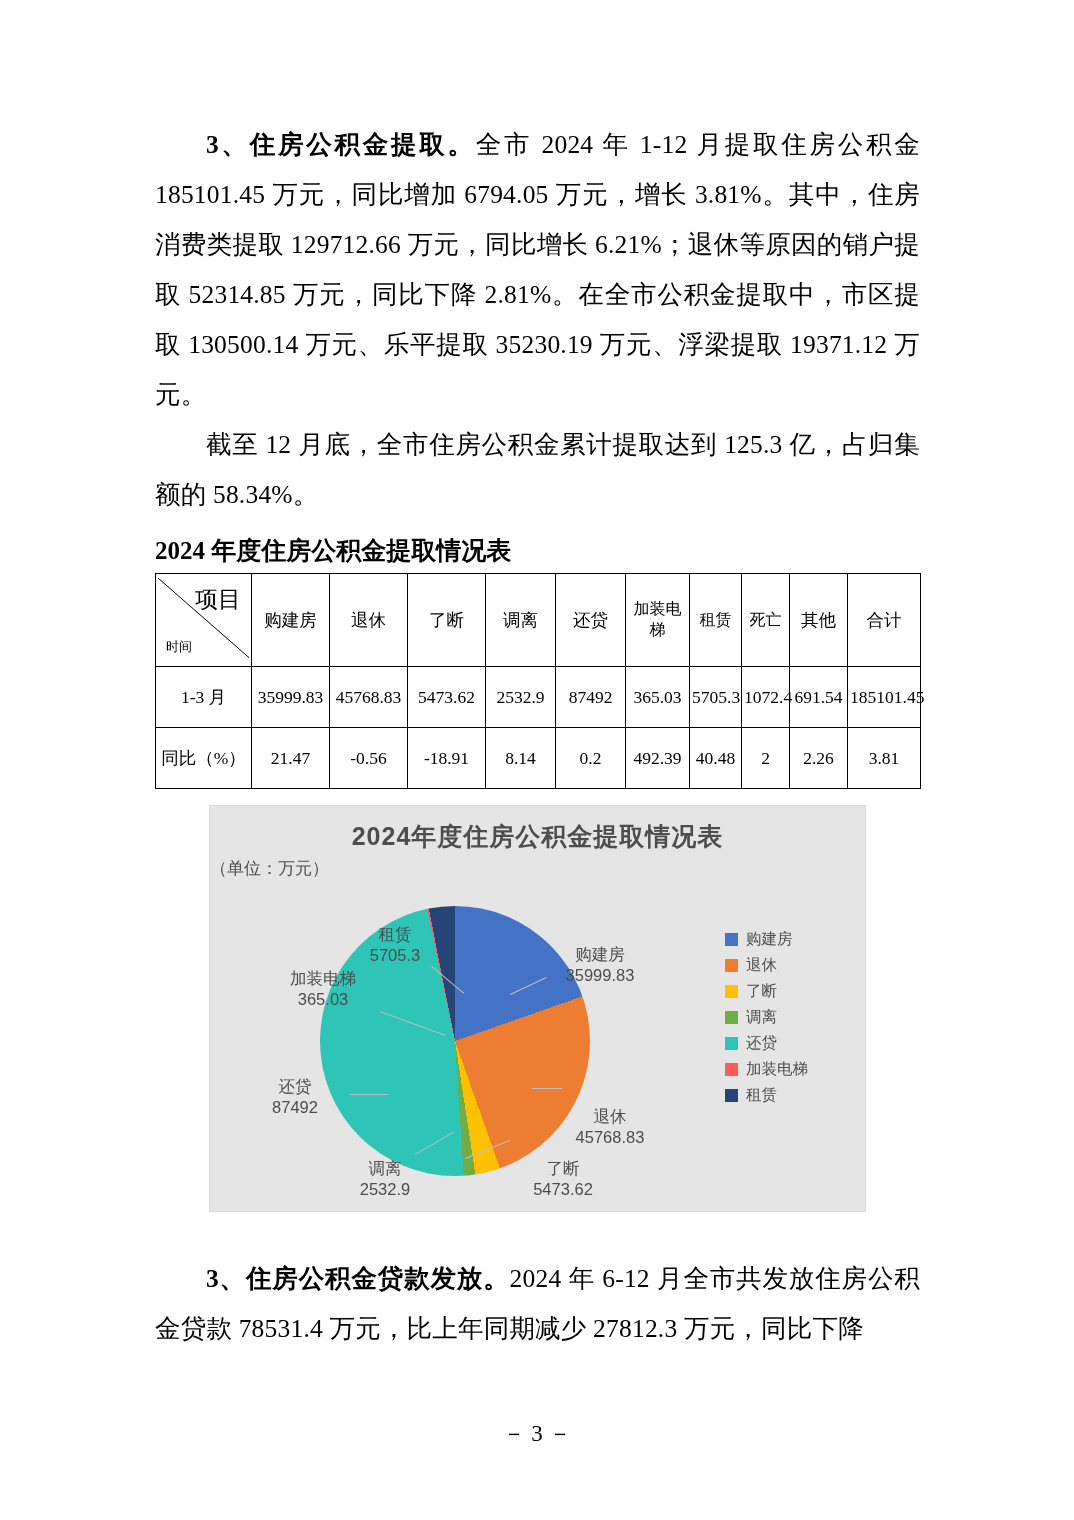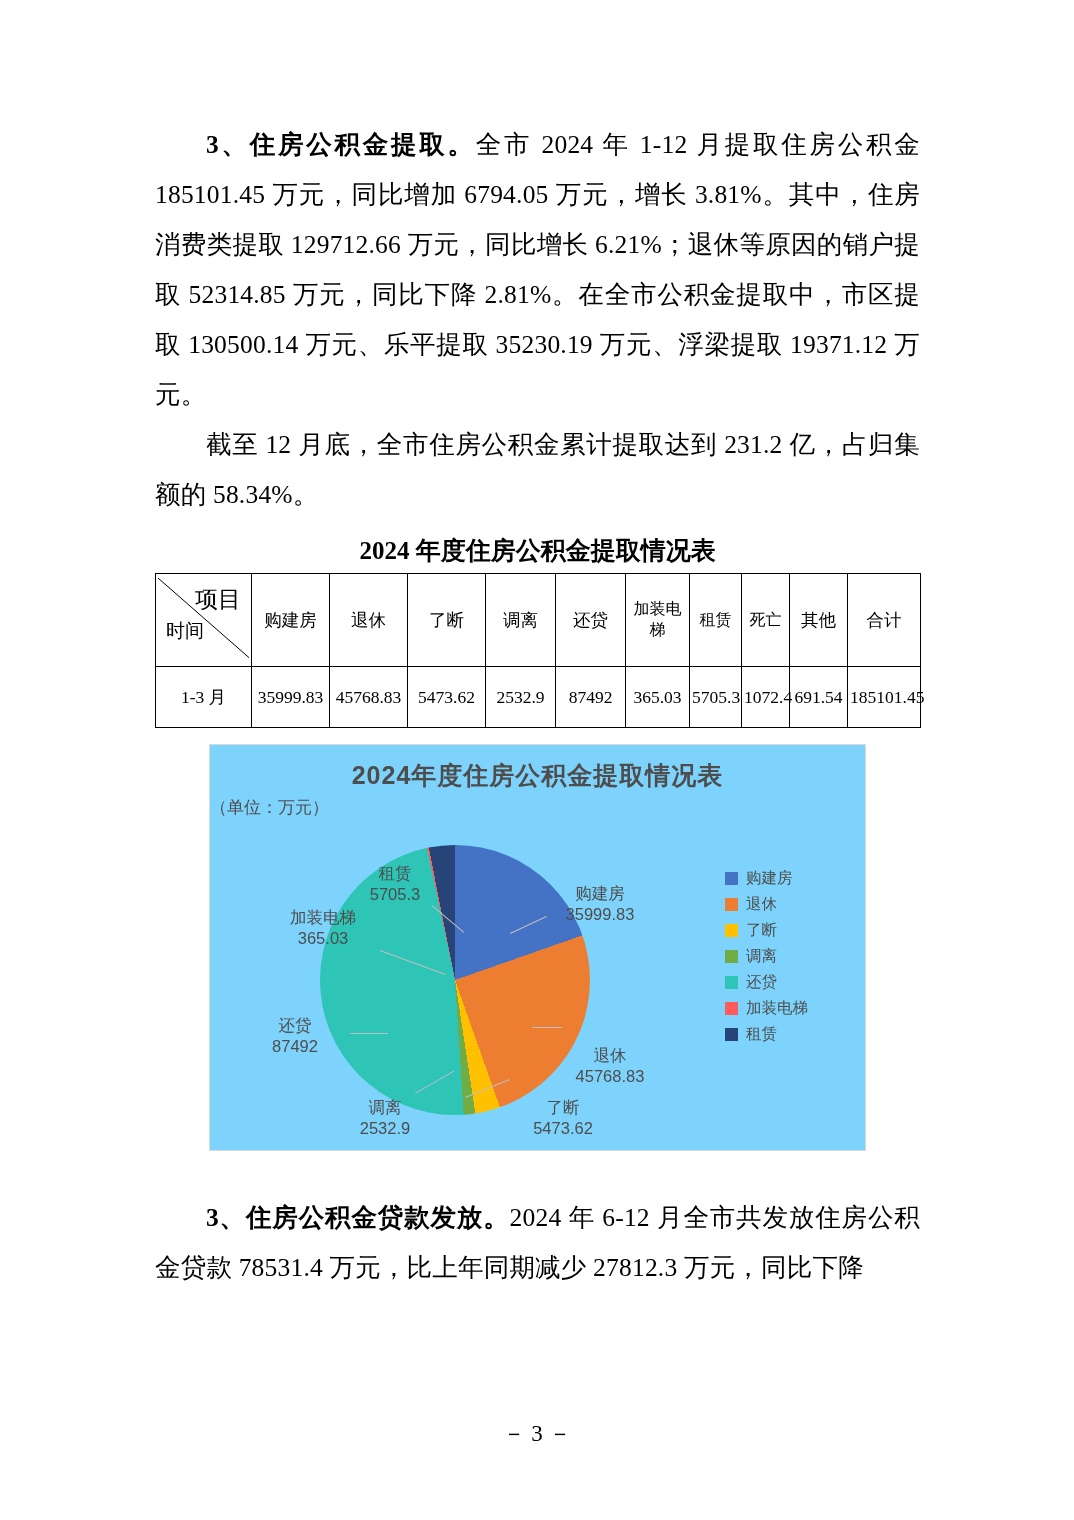--- a/index.html
+++ b/index.html
@@ -33,21 +33,21 @@
     font-size: 25.5px;
     line-height: 50px;
     text-align: justify;
     text-justify: inter-ideograph;
     letter-spacing: 0.2px;
   }
   .indent { text-indent: 2em; }
   .bold { font-weight: bold; }
 
   .table-title {
-    text-align: center;
+    text-align: left;
     font-size: 25px;
     font-weight: bold;
     margin-top: 14px;
     margin-bottom: 6px;
   }
   .unit-line {
     text-align: right;
     font-size: 24px;
     margin-bottom: 6px;
     padding-right: 2px;
@@ -85,41 +85,41 @@
   .corner-line svg { display:block; }
   .corner-top {
     position: absolute;
     right: 8px;
     top: 6px;
     font-size: 23px;
   }
   .corner-bottom {
     position: absolute;
     left: 8px;
-    bottom: 18px;
-    font-size: 19px;
+    bottom: 6px;
+    font-size: 13px;
   }
   td.hd {
     font-size: 19px;
     height: 84px;
   }
   td.hd.small { font-size: 16px; }
   td.rowlab {
     font-size: 19px;
     height: 52px;
   }
   td.val { height: 52px; }
 
   .chart-box {
     margin: 16px auto 0 auto;
     width: 655px;
     height: 405px;
     border: 1px solid #d9d9d9;
     position: relative;
-    background: #7dd3fc;
+    background: #e5e5e5;
   }
   .chart-title {
     text-align: center;
     font-size: 25px;
     font-weight: bold;
     color: #4d4d4d;
     font-family: "Liberation Sans", sans-serif;
     padding-top: 14px;
     letter-spacing: 1px;
   }
@@ -186,21 +186,21 @@
   }
 </style>
 </head>
 <body>
 
 <div class="page">
   <div class="content">
 
     <p class="para indent"><span class="bold">3、住房公积金提取。</span><span>全市 2024 年 1-12 月提取住房公积金 185101.45 万元，同比增加 6794.05 万元，增长 3.81%。其中，住房消费类提取 129712.66 万元，同比增长 6.21%；退休等原因的销户提取 52314.85 万元，同比下降 2.81%。在全市公积金提取中，市区提取 130500.14 万元、乐平提取 35230.19 万元、浮梁提取 19371.12 万元。</span></p>
 
-    <p class="para indent"><span>截至 12 月底，全市住房公积金累计提取达到 231.2 亿，占归集额的 58.34%。</span></p>
+    <p class="para indent"><span>截至 12 月底，全市住房公积金累计提取达到 125.3 亿，占归集额的 58.34%。</span></p>
 
     <div class="table-title">2024 年度住房公积金提取情况表</div>
 
     <table class="data">
       <colgroup>
         <col style="width:96px">
         <col style="width:78px">
         <col style="width:78px">
         <col style="width:78px">
         <col style="width:70px">
@@ -241,20 +241,33 @@
         <td class="val">45768.83</td>
         <td class="val">5473.62</td>
         <td class="val">2532.9</td>
         <td class="val">87492</td>
         <td class="val">365.03</td>
         <td class="val">5705.3</td>
         <td class="val">1072.4</td>
         <td class="val">691.54</td>
         <td class="val">185101.45</td>
       </tr>
+      <tr>
+        <td class="rowlab">同比（%）</td>
+        <td class="val">21.47</td>
+        <td class="val">-0.56</td>
+        <td class="val">-18.91</td>
+        <td class="val">8.14</td>
+        <td class="val">0.2</td>
+        <td class="val">492.39</td>
+        <td class="val">40.48</td>
+        <td class="val">2</td>
+        <td class="val">2.26</td>
+        <td class="val">3.81</td>
+      </tr>
     </tbody>
       </table>
 
     <div class="chart-box">
       <div class="chart-title">2024年度住房公积金提取情况表</div>
       <div class="chart-sub">（单位：万元）</div>
 
       <div class="pie-wrap">
         <div class="pie" id="pie" style="background: conic-gradient(rgb(68, 114, 196) 0deg, rgb(68, 114, 196) 70.69deg, rgb(237, 125, 49) 70.69deg, rgb(237, 125, 49) 160.56deg, rgb(255, 192, 0) 160.56deg, rgb(255, 192, 0) 171.31deg, rgb(112, 173, 71) 171.31deg, rgb(112, 173, 71) 176.28deg, rgb(46, 196, 182) 176.28deg, rgb(46, 196, 182) 348.08deg, rgb(255, 91, 91) 348.08deg, rgb(255, 91, 91) 348.8deg, rgb(38, 68, 120) 348.8deg, rgb(38, 68, 120) 360deg);"></div>
       </div>

